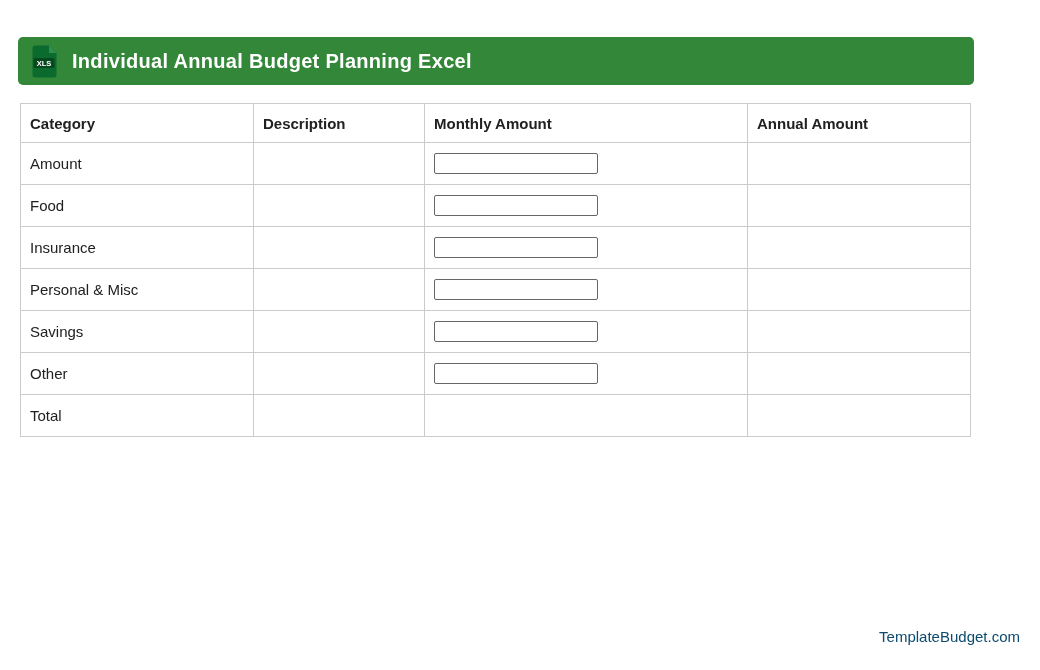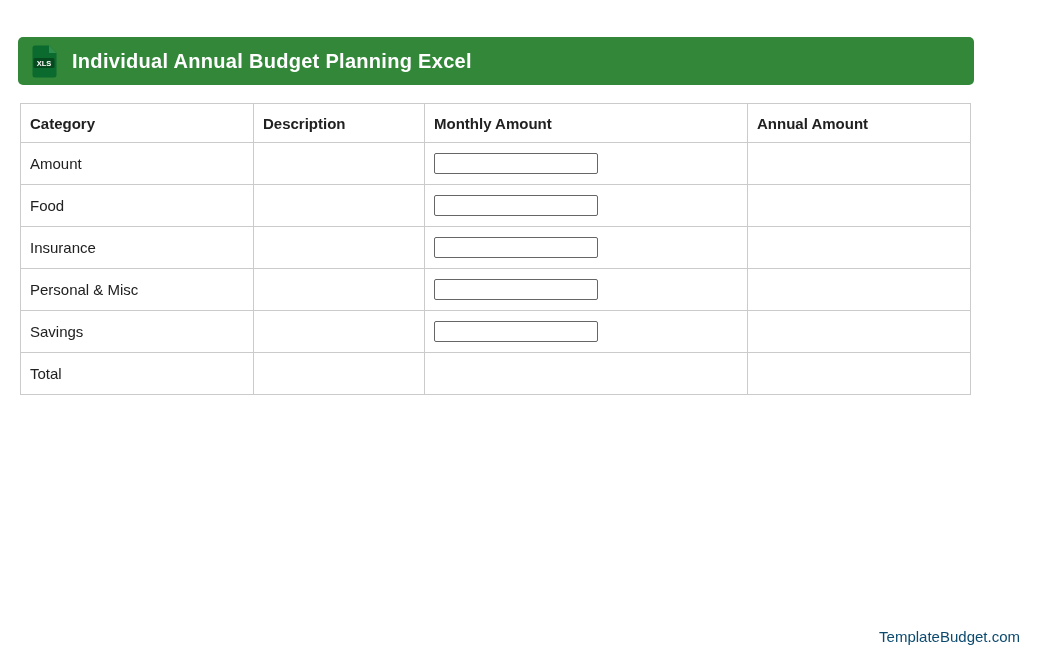--- a/index.html
+++ b/index.html
@@ -106,20 +106,28 @@
       </tr>
       <tr>
         <td>Savings</td>
         <td></td>
         <td>
             <input type="text" class="amount-input" style="">
           </td>
         <td></td>
       </tr>
       <tr>
+        <td>Other</td>
+        <td></td>
+        <td>
+            <input type="text" class="amount-input" style="">
+          </td>
+        <td></td>
+      </tr>
+      <tr>
         <td>Total</td>
         <td></td>
         <td></td>
         <td></td>
       </tr>
     </tbody>
   </table>
 
   <div class="footer">TemplateBudget.com</div>
 

